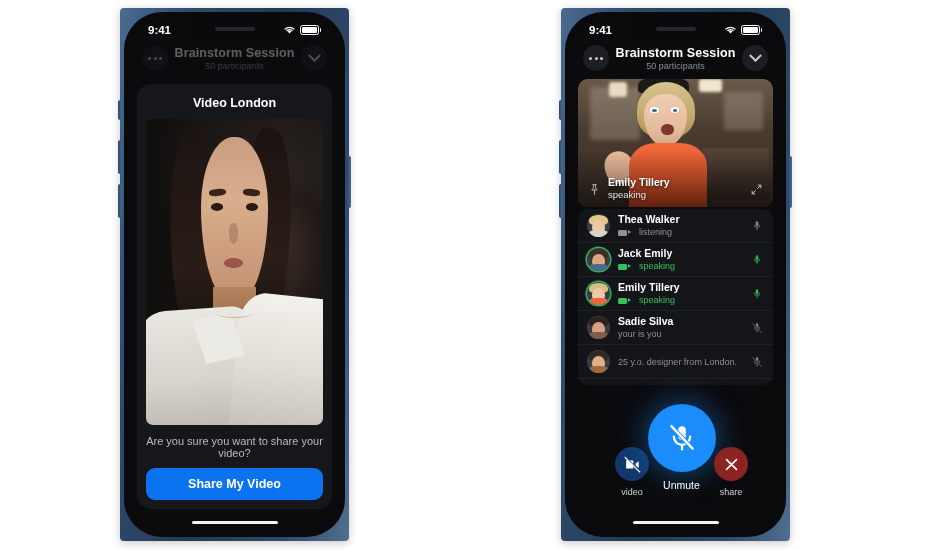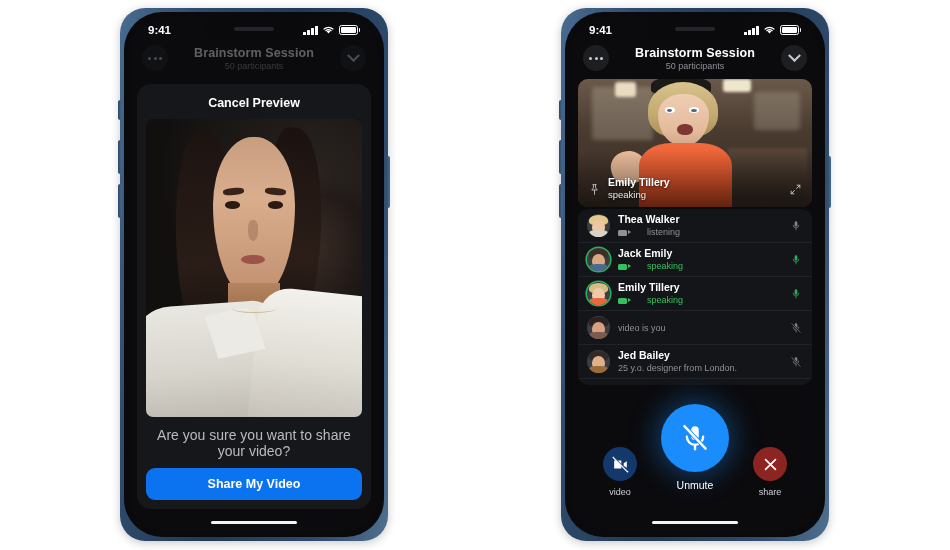--- a/index.html
+++ b/index.html
@@ -6,23 +6,23 @@
   html, body {
     width: 950px; height: 550px;
     background: #ffffff;
     font-family: "Liberation Sans", sans-serif;
     overflow: hidden;
   }
   .stage { position: relative; width: 950px; height: 550px; }
 
   
   .phone {
-    position: absolute; top: 8px; width: 268px; height: 533px;
+    position: absolute; top: 8px; width: 229px; height: 533px;
     background: linear-gradient(100deg,#4a6b91 0%,#2f4a6b 22%,#223a56 50%,#2f4a6b 80%,#4f708f 100%);
-    border-radius: 25px;
+    border-radius: 4px;
     padding: 4px;
     box-shadow: 0 2px 10px rgba(0,0,0,.22);
   }
   .phone.left  { left: 120px; }
   .phone.right { left: 561px; }
   .bezel {
     position: absolute; inset: 4px;
     background: #0a0a0c; border-radius: 38px;
     padding: 6px;
   }
@@ -128,21 +128,21 @@
       background: #141a26; transform: skewX(-5deg); }
   .pv-jacket { position: absolute; left: -4%; top: 62%; width: 66%; height: 40%;
       background: linear-gradient(180deg,#e9e7e1 0%,#d7d4cc 58%,#bdb9b1 100%);
       border-radius: 26% 18% 0 0; transform: rotate(-4deg); }
   .pv-jacket2 { position: absolute; right: -10%; top: 58%; width: 60%; height: 44%;
       background: linear-gradient(180deg,#f3f1ec 0%,#e0ddd5 55%,#c6c2ba 100%);
       border-radius: 24% 22% 0 0; transform: rotate(6deg); }
   .pv-collar { position: absolute; left: 30%; top: 64%; width: 22%; height: 15%;
       background: #eceae4; transform: rotate(-18deg) skewY(6deg); border-radius: 2px 10px 0 0; }
 
-  .confirm-q { color: #b9bbc0; font-size: 14px; text-align: center; padding: 10px 0 9px; }
+  .confirm-q { color: #b9bbc0; font-size: 11px; text-align: center; padding: 10px 0 9px; }
   .btn-primary {
     height: 32px; border-radius: 9px; background: #0b72f0;
     color: #fff; font-size: 12.5px; font-weight: bold;
     display: flex; align-items: center; justify-content: center;
     border: none; width: 100%; font-family: inherit;
   }
   .btn-secondary {
     height: 32px; border-radius: 9px; background: #2a2b30;
     color: #f2f2f4; font-size: 12.5px;
     display: flex; align-items: center; justify-content: center;
@@ -210,34 +210,34 @@
         flex: none; overflow: hidden; background: #3a3d44; }
   .av-ring { box-shadow: 0 0 0 1.6px #2fae5a; }
   .av .sk { position: absolute; left: 22%; top: 26%; width: 56%; height: 60%;
         background: #dcae8c; border-radius: 50% 50% 45% 45%; }
   .av .hr { position: absolute; left: 10%; top: 4%; width: 80%; height: 46%;
         border-radius: 50% 50% 30% 30%; }
   .av .bd { position: absolute; left: 8%; bottom: 0; width: 84%; height: 32%;
         border-radius: 40% 40% 0 0; }
   .pinfo { flex: 1; margin-left: 8px; min-width: 0; }
   .pname { color: #fff; font-size: 10.5px; font-weight: bold; line-height: 1.2; }
-  .pmeta { display: flex; align-items: center; gap: 20px; margin-top: 1.5px; }
+  .pmeta { display: flex; align-items: center; gap: 12px; margin-top: 1.5px; }
   .pcam { width: 9px; height: 6px; border-radius: 1.5px; position: relative; flex:none; }
   .pcam::after { content:''; position: absolute; right: -3.5px; top: .5px;
         border-top: 2.5px solid transparent; border-bottom: 2.5px solid transparent;
         border-left: 3.5px solid currentColor; }
   .pstate { font-size: 9px; line-height: 1.2; }
   .st-listening { color: #8d9097; }
   .st-speaking  { color: #35c05f; }
   .st-plain     { color: #8d9097; }
   .micwrap { width: 15px; height: 18px; flex: none; display:flex; align-items:center; justify-content:center; }
   .cut { opacity: .5; }
 
   
-  .controls { position: absolute; left: 0; right: 0; bottom: 16px; height: 96px; z-index: 20; }
+  .controls { position: absolute; left: 12px; right: 0; bottom: 16px; height: 96px; z-index: 20; }
   .ctl-side { position: absolute; bottom: 18px; text-align: center; width: 54px; }
   .ctl-side.video { left: 22px; } .ctl-side.leave { right: 22px; }
   .ctl-circ { width: 34px; height: 34px; border-radius: 50%; margin: 0 auto;
         display: flex; align-items: center; justify-content: center; }
   .ctl-video { background: #13386b; } .ctl-leave { background: #8c2522; }
   .ctl-lbl { color: #cfd1d6; font-size: 9px; margin-top: 6px; }
   .ctl-main { position: absolute; left: 50%; transform: translateX(-50%); bottom: 24px; text-align:center; }
   .ctl-main-circ { width: 68px; height: 68px; border-radius: 50%; background: #1a8cfb;
         display: flex; align-items: center; justify-content: center;
         box-shadow: 0 0 26px 6px rgba(26,140,251,.34); margin: 0 auto; }
@@ -292,21 +292,21 @@
           <div class="head-center">
             <div class="head-title">Brainstorm Session</div>
             <div class="head-sub">50 participants</div>
           </div>
           <div class="round-btn">
             <span class="chev"></span>
           </div>
         </div>
 
         <div class="sheet">
-          <div class="sheet-title">Cancel Preview</div>
+          <div class="sheet-title">Video London</div>
 
           <div class="preview">
             <div class="pv-bg"></div>
             <div class="pv-car"></div>
             <div class="pv-hairL"></div>
             <div class="pv-hairR"></div>
             <div class="pv-face"></div>
             <div class="pv-brow l"></div>
             <div class="pv-brow r"></div>
             <div class="pv-eye l"></div>
@@ -478,42 +478,42 @@
                 </svg>
               </div>
             </div>
             <div class="prow">
               <div class="av">
                 <span class="hr" style="background:#2b2220"></span>
                 <span class="sk" style="background:#d6a183"></span>
                 <span class="bd" style="background:#7c5a50"></span>
               </div>
               <div class="pinfo">
+                <div class="pname">Sadie Silva</div>
                 <div class="pmeta">
-                  <span class="pstate st-plain">video is you</span>
+                  <span class="pstate st-plain">your is you</span>
                 </div>
               </div>
               <div class="micwrap">
                 <svg width="12" height="14" viewBox="0 0 24 24">
                   <path d="M12 2.6a2.7 2.7 0 0 1 2.7 2.7v5.4a2.7 2.7 0 0 1-5.4 0V5.3A2.7 2.7 0 0 1 12 2.6z" fill="#7e828a"></path>
                   <path d="M6.4 10.4a5.6 5.6 0 0 0 11.2 0" stroke="#7e828a" stroke-width="1.5" fill="none" stroke-linecap="round"></path>
                   <path d="M12 16.2V20" stroke="#7e828a" stroke-width="1.5" stroke-linecap="round"></path>
                   <path d="M3.6 3.2l16.8 17.6" stroke="#141518" stroke-width="3.2" stroke-linecap="round"></path>
                   <path d="M3.6 3.2l16.8 17.6" stroke="#7e828a" stroke-width="1.5" stroke-linecap="round"></path>
                 </svg>
               </div>
             </div>
             <div class="prow">
               <div class="av">
                 <span class="hr" style="background:#2f2a26"></span>
                 <span class="sk" style="background:#e0b089"></span>
                 <span class="bd" style="background:#9a6b3c"></span>
               </div>
               <div class="pinfo">
-                <div class="pname">Jed Bailey</div>
                 <div class="pmeta">
                   <span class="pstate st-plain">25 y.o. designer from London.</span>
                 </div>
               </div>
               <div class="micwrap">
                 <svg width="12" height="14" viewBox="0 0 24 24">
                   <path d="M12 2.6a2.7 2.7 0 0 1 2.7 2.7v5.4a2.7 2.7 0 0 1-5.4 0V5.3A2.7 2.7 0 0 1 12 2.6z" fill="#7e828a"></path>
                   <path d="M6.4 10.4a5.6 5.6 0 0 0 11.2 0" stroke="#7e828a" stroke-width="1.5" fill="none" stroke-linecap="round"></path>
                   <path d="M12 16.2V20" stroke="#7e828a" stroke-width="1.5" stroke-linecap="round"></path>
                   <path d="M3.6 3.2l16.8 17.6" stroke="#141518" stroke-width="3.2" stroke-linecap="round"></path>

